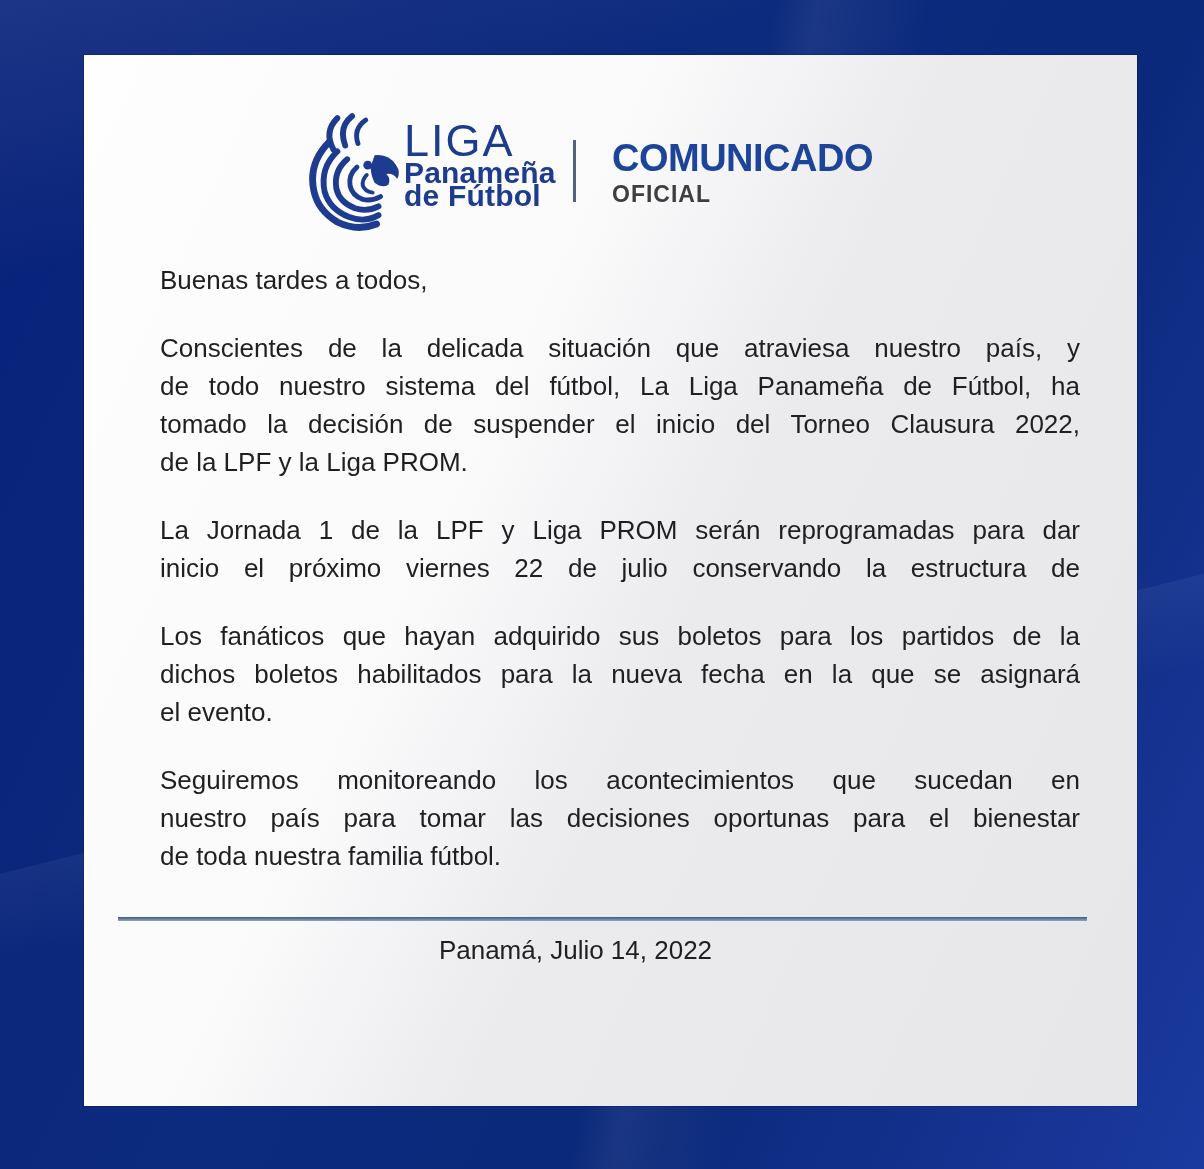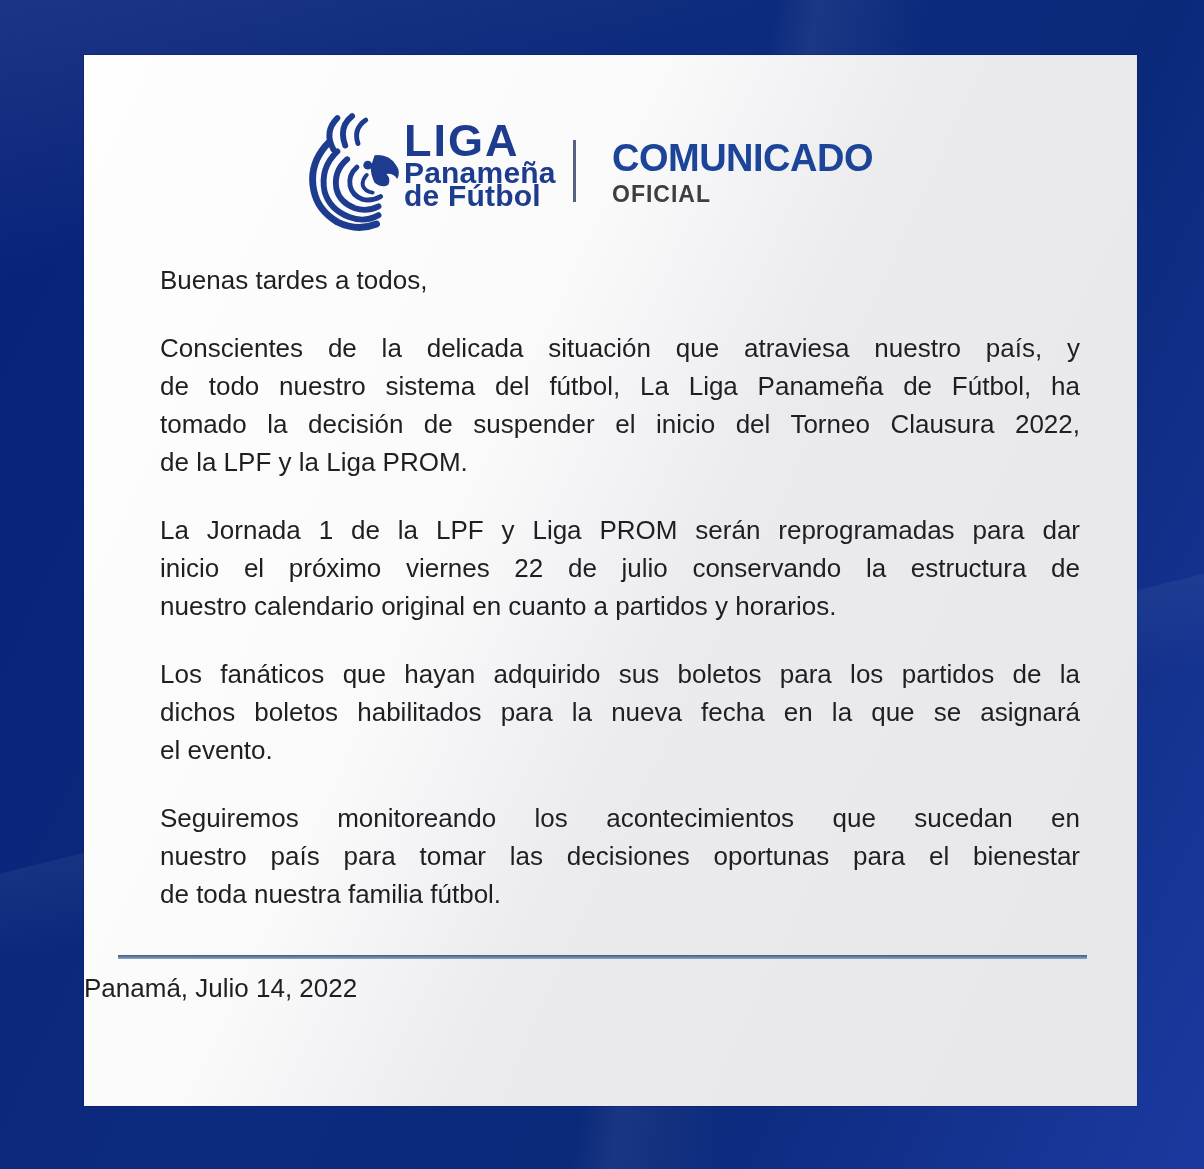--- a/index.html
+++ b/index.html
@@ -22,21 +22,21 @@
     transform:rotate(-14deg);pointer-events:none;
   }
   .card{
     position:absolute;left:84px;top:55px;width:1053px;height:1051px;
     background:linear-gradient(115deg,#fefefe 0%,#fafafb 38%,#ebebee 56%,#e7e7ea 100%);
     box-shadow:0 0 0 1px rgba(0,0,0,.15);
   }
   .hdr{position:relative;height:120px;margin-top:58px}
   .eagle{position:absolute;left:222px;top:0;width:98px;height:120px}
   .logo-text{position:absolute;left:320px;top:8px;color:var(--brand-blue)}
-  .logo-title{font-size:45px;font-weight:700;letter-spacing:2px;line-height:40px}
+  .logo-title{font-size:45px;font-weight:400;letter-spacing:2px;line-height:40px}
   .logo-sub{font-size:30px;font-weight:700;line-height:23px;letter-spacing:.2px}
   .vbar{position:absolute;left:489px;top:27px;width:3px;height:62px;background:#55617f}
   .announce{position:absolute;left:528px;top:25px}
   .announce-title{
     font-size:38px;font-weight:700;color:var(--headline-blue);
     letter-spacing:-.5px;line-height:40px;
   }
   .announce-sub{
     font-size:23px;font-weight:800;color:var(--oficial-gray);
     letter-spacing:1px;line-height:28px;margin-top:2px;
@@ -47,21 +47,21 @@
     font-size:26px;line-height:38px;
     text-align:justify;text-align-last:justify;
     white-space:nowrap;
   }
   .line.last{text-align-last:left}
   .rule{
     margin:42px 0 0 34px;width:969px;height:4px;
     background:linear-gradient(var(--rule-blue),#8ea6c4);
   }
   .date-line{
-    margin:10px 70px 0 0;text-align:left;
+    margin:10px 70px 0 0;text-align:center;
     font-size:26px;line-height:38px;color:var(--text-dark);
   }
 </style>
 </head>
 <body>
 
 <div class="streak"></div>
 
 <div class="card">
 
@@ -103,21 +103,20 @@
       </div>
       <div class="para">
         <div class="line">Conscientes de la delicada situación que atraviesa nuestro país, y</div>
         <div class="line">de todo nuestro sistema del fútbol, La Liga Panameña de Fútbol, ha</div>
         <div class="line">tomado la decisión de suspender el inicio del Torneo Clausura 2022,</div>
         <div class="line last">de la LPF y la Liga PROM.</div>
       </div>
       <div class="para">
         <div class="line">La Jornada 1 de la LPF y Liga PROM serán reprogramadas para dar</div>
         <div class="line">inicio el próximo viernes 22 de julio conservando la estructura de</div>
-        <div class="line last">nuestro calendario original en cuanto a partidos y horarios.</div>
       </div>
       <div class="para">
         <div class="line">Los fanáticos que hayan adquirido sus boletos para los partidos de la</div>
         <div class="line">dichos boletos habilitados para la nueva fecha en la que se asignará</div>
         <div class="line last">el evento.</div>
       </div>
       <div class="para">
         <div class="line">Seguiremos monitoreando los acontecimientos que sucedan en</div>
         <div class="line">nuestro país para tomar las decisiones oportunas para el bienestar</div>
         <div class="line last">de toda nuestra familia fútbol.</div>

